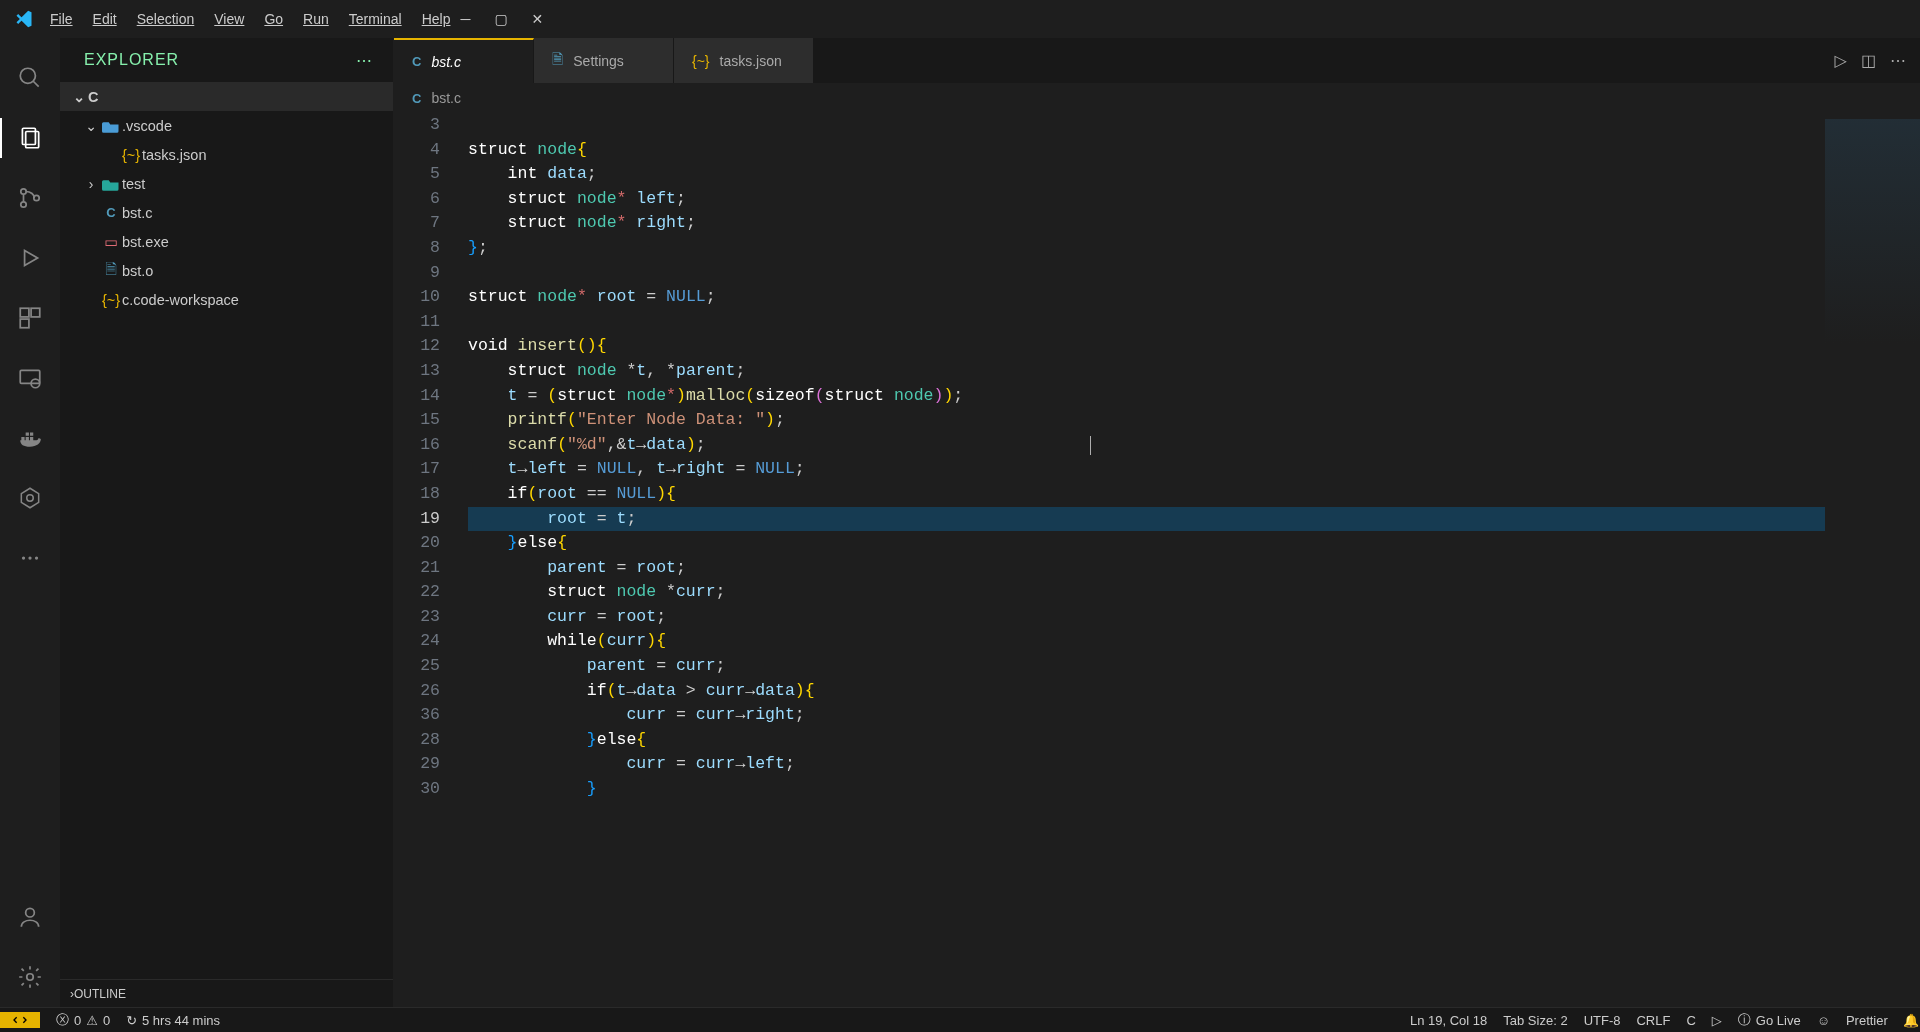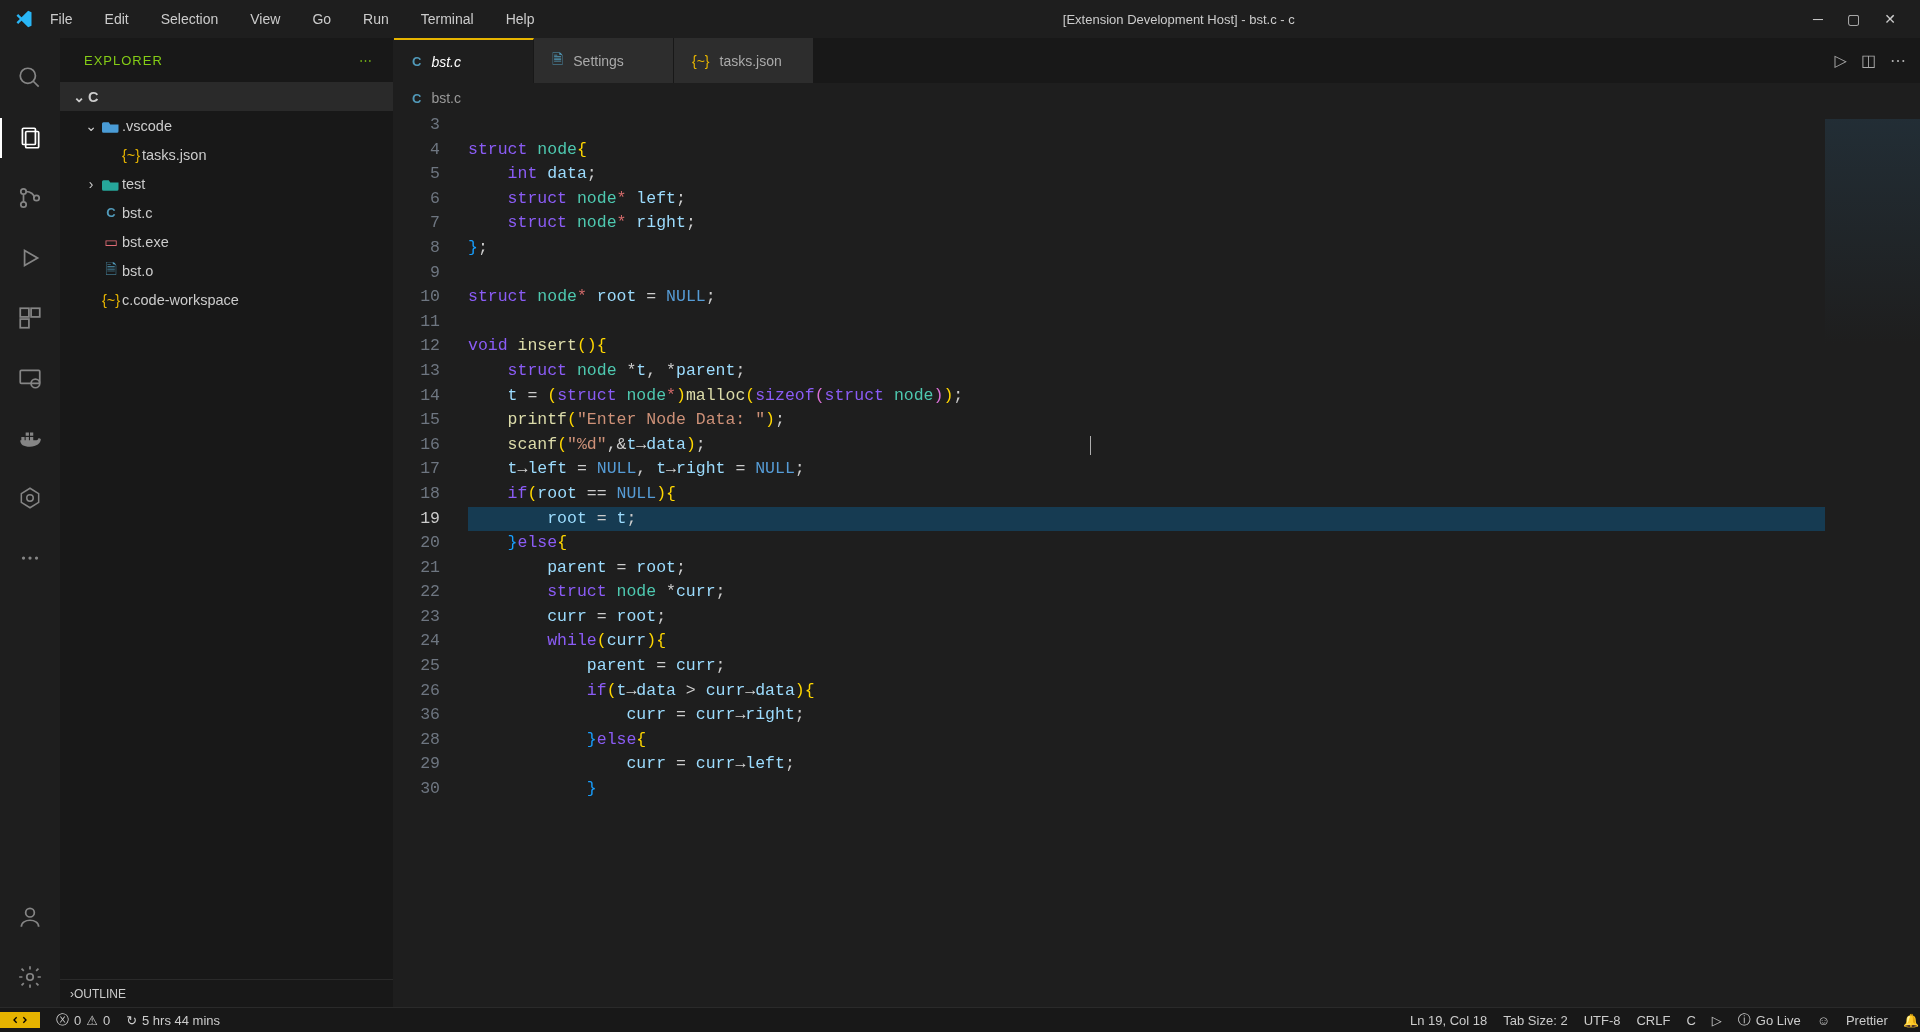--- a/index.html
+++ b/index.html
@@ -14,21 +14,21 @@
   flex-direction: column;
 }
 .titlebar {
   height: 38px;
   background: #1e1e1e;
   display: flex;
   align-items: center;
   padding: 0 8px;
 }
 .titlebar .logo { width: 32px; display: flex; justify-content: center; }
-.menu-items { display: flex; gap: 12px; }
+.menu-items { display: flex; gap: 0; text-decoration: underline; }
 .menu-items span { padding: 4px 10px; font-size: 14px; color: #cccccc; cursor: pointer; }
 .title-center { flex: 1; text-align: center; font-size: 13px; color: #cccccc; }
 .window-controls { display: flex; gap: 24px; padding-right: 16px; }
 .window-controls span { font-size: 14px; color: #cccccc; cursor: pointer; }
 .main-area { flex: 1; display: flex; overflow: hidden; }
 .activity-bar {
   width: 60px;
   background: #1e1e1e;
   display: flex;
   flex-direction: column;
@@ -59,23 +59,23 @@
   display: flex;
   flex-direction: column;
   border-right: 1px solid #1e1e1e;
 }
 .sidebar-header {
   height: 44px;
   display: flex;
   align-items: center;
   justify-content: space-between;
   padding: 0 20px 0 24px;
-  font-size: 13px;
+  font-size: 16px;
   letter-spacing: 1px;
-  color: #84cc16;
+  color: #86efac;
 }
 .tree { flex: 1; overflow: auto; }
 .tree-row {
   display: flex;
   align-items: center;
   height: 29px;
   padding-left: 10px;
   font-size: 14.5px;
   color: #cccccc;
   cursor: pointer;
@@ -119,21 +119,21 @@
 .code-container { flex: 1; display: flex; overflow: hidden; font-family: Consolas, 'Courier New', monospace; font-size: 16.5px; line-height: 24.6px; }
 .gutter { width: 64px; text-align: right; padding-right: 18px; color: #6e7681; user-select: none; }
 .code { flex: 1; white-space: pre; position: relative; padding-left: 10px; }
 .code-line { height: 24.6px; position: relative; }
 .code-line.hl { background: #163b52; }
 .code-line.active-num { color: #cccccc; }
 .minimap { width: 95px; background: #1e1e1e; }
 .minimap-inner { margin-top: 6px; height: 280px; background: linear-gradient(to bottom, #253845 0%, #1e1e1e 80%); opacity: 0.6; }
 .cursor-caret { display: inline-block; width: 1px; height: 19px; background: #aeaeae; vertical-align: middle; margin-left: 2px; }
 
-.kw { color: #8b5cf6; }
+.kw { color: #ffffff; }
 .type { color: #4ec9b0; }
 .ptr { color: #d16969; }
 .fn { color: #dcdcaa; }
 .var { color: #9cdcfe; text-align: center; }
 .const { color: #569cd6; }
 .str { color: #ce9178; }
 .op { color: #d4d4d4; }
 .paren1 { color: #ffd700; }
 .paren2 { color: #da70d6; }
 .paren3 { color: #179fff; }
@@ -174,21 +174,20 @@
   <div class="menu-items">
     <span>File</span>
     <span>Edit</span>
     <span>Selection</span>
     <span>View</span>
     <span>Go</span>
     <span>Run</span>
     <span>Terminal</span>
     <span>Help</span>
   </div>
-  <div class="title-center">[Extension Development Host] - bst.c - c</div>
   <div class="window-controls">
     <span>─</span>
     <span>▢</span>
     <span>✕</span>
   </div>
 </div>
 
 <div class="main-area">
 
   <div class="activity-bar">

